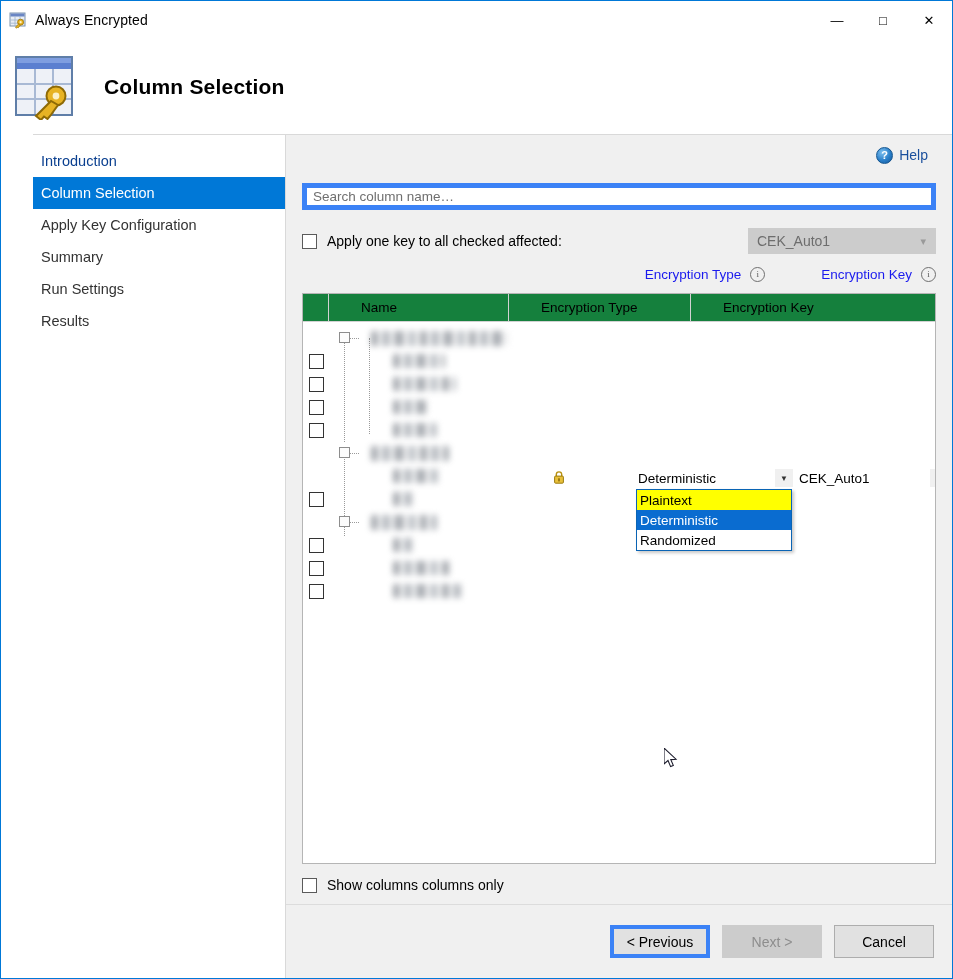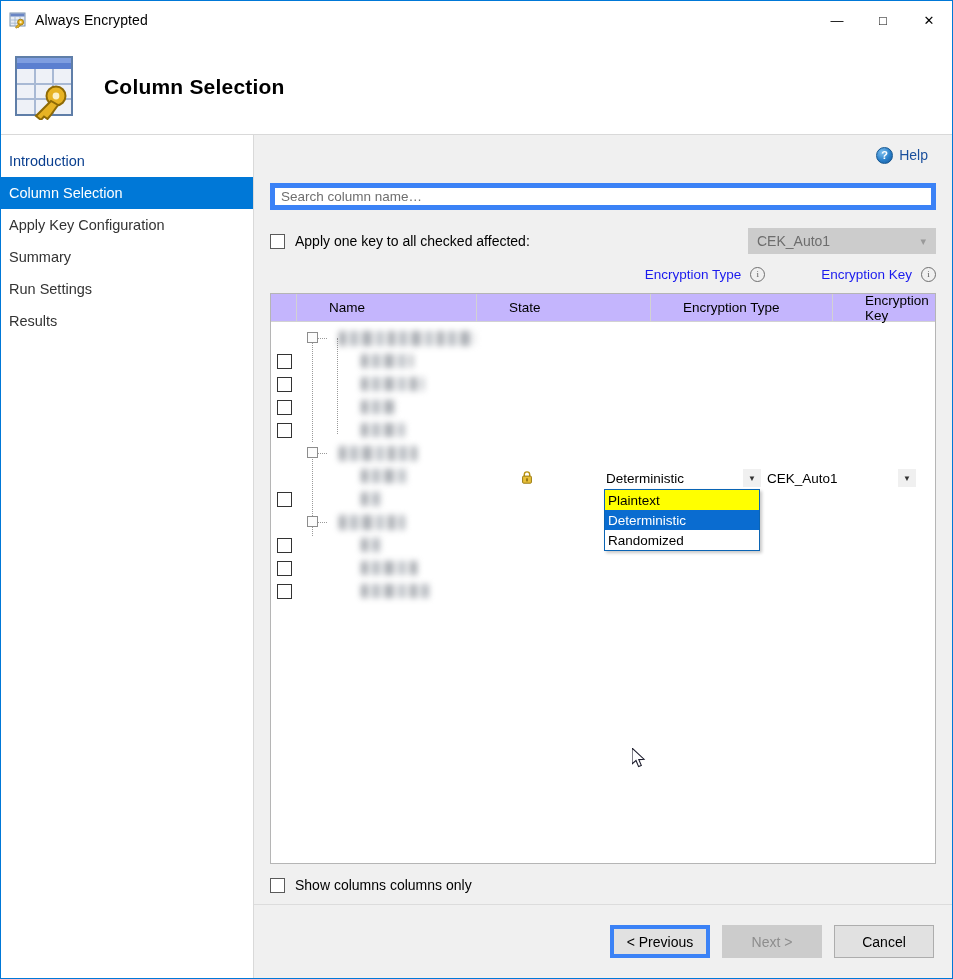--- a/index.html
+++ b/index.html
@@ -89,20 +89,21 @@
     margin-left: 28px;
     color: #000;
     letter-spacing: 0.2px;
   }
 
   
   .body-split {
     flex: 1;
     display: flex;
     min-height: 0;
+    padding-left: 32px;
   }
   .sidebar {
     width: 253px;
     min-width: 253px;
     background: #ffffff;
     border-top: 1px solid #d9d9d9;
     border-right: 1px solid #d9d9d9;
     padding-top: 10px;
     box-sizing: border-box;
   }
@@ -263,21 +264,21 @@
     min-height: 0;
     display: flex;
     flex-direction: column;
     position: relative;
   }
   .grid-head {
     display: flex;
     height: 27px;
     min-height: 27px;
     border-bottom: 1px solid #d2d2d2;
-    background: #c4b5fd;
+    background: #15803d;
     gap: 24px;
   }
   .gh {
     display: flex;
     align-items: center;
     font-size: 13.5px;
     color: #000;
     padding-left: 8px;
     border-right: 1px solid #d2d2d2;
     box-sizing: border-box;
@@ -537,21 +538,20 @@
           <span class="info-icon">i</span>
           <span class="hint-gap"></span>
           <span class="hint-link">Encryption Key</span>
           <span class="info-icon">i</span>
         </div>
 
         <div class="grid">
           <div class="grid-head">
             <div class="gh c0"></div>
             <div class="gh c1">Name</div>
-            <div class="gh c2">State</div>
             <div class="gh c3">Encryption Type</div>
             <div class="gh c4">Encryption Key</div>
           </div>
 
           <div class="grid-body">
 
             <div class="tree-vline" style="left:41px; top:16px; height:104px;"></div>
             <div class="tree-vline" style="left:41px; top:128px; height:86px;"></div>
             <div class="tree-vline" style="left:66px; top:16px; height:96px;"></div>
 

